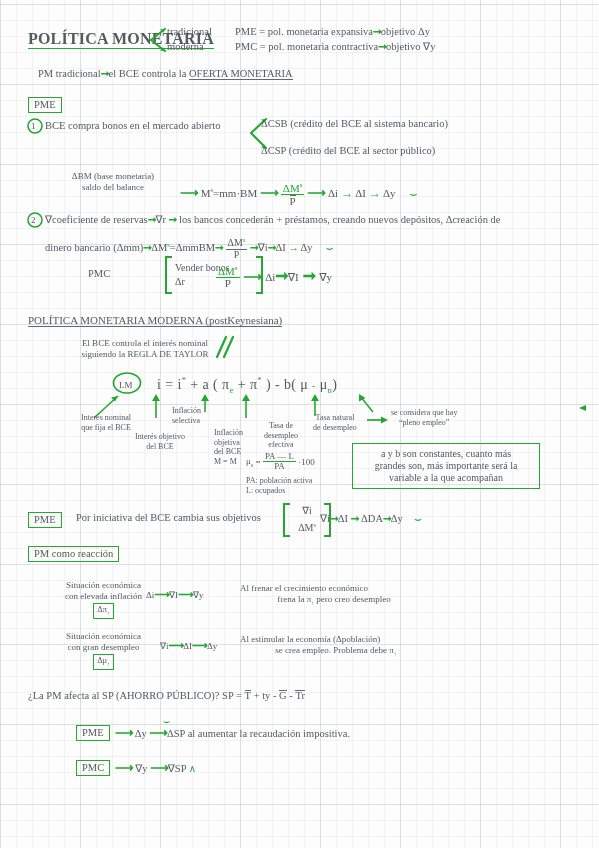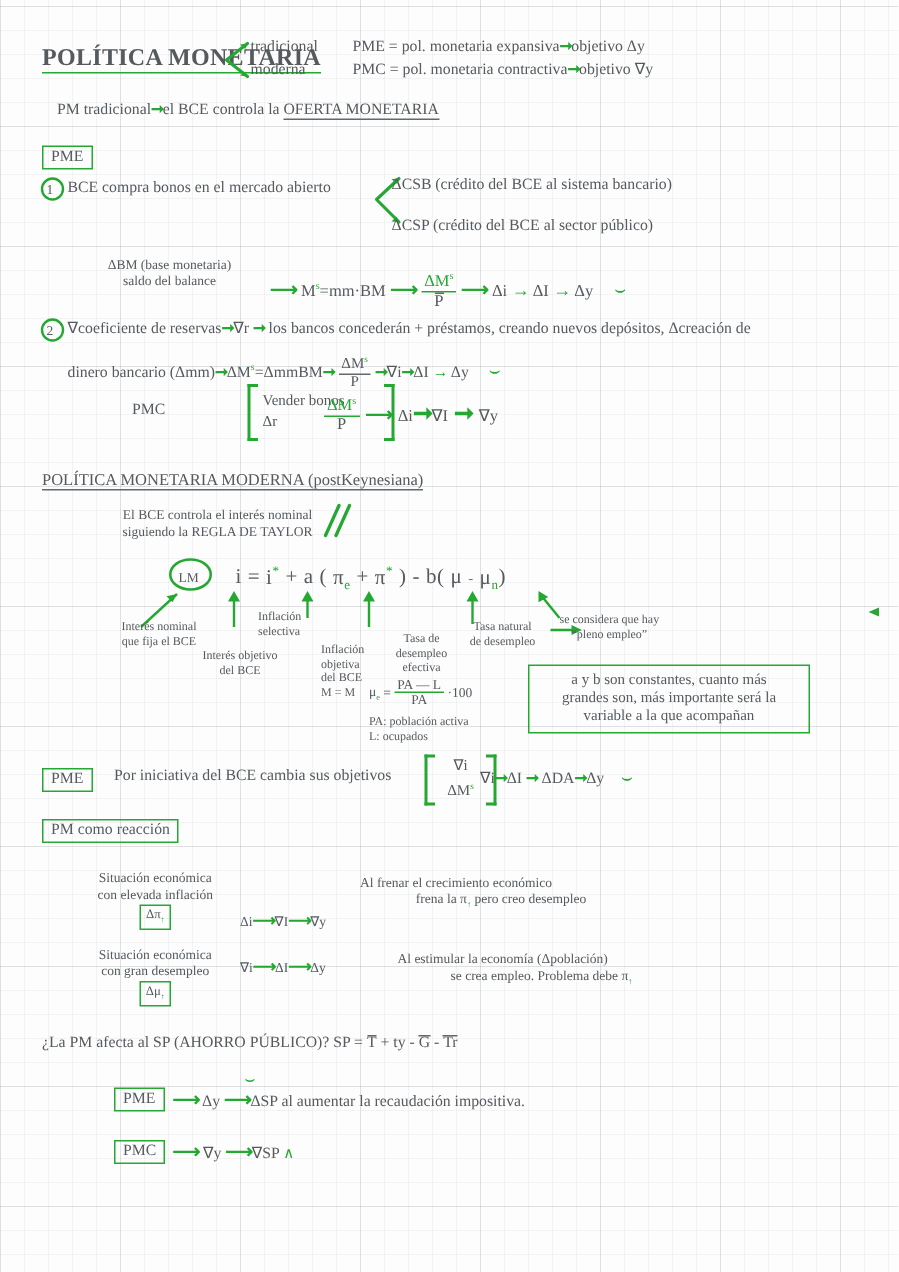--- a/index.html
+++ b/index.html
@@ -282,21 +282,21 @@
   </div>
   <div class="abs xs ctr" style="left:300px;top:413px;width:70px;">
     <div>Tasa natural</div>
     <div>de desempleo</div>
   </div>
 
   <svg class="abs" style="left:367px;top:414px;" width="24" height="12">
     <path d="M0,6 L17,6" stroke="#24a832" stroke-width="1.7"></path>
     <path d="M21,6 L14,2.6 L14,9.4 Z" fill="#24a832"></path>
   </svg>
-  <div class="abs xs" style="left:373px;top:408px;">
+  <div class="abs xs" style="left:391px;top:408px;">
     <div>se considera que hay</div>
     <div style="padding-left:8px;">“pleno empleo”</div>
   </div>
 
   <svg class="abs" style="left:578px;top:404px;" width="10" height="10">
     <path d="M8,1 L1,4 L8,7 Z" fill="#24a832"></path>
   </svg>
 
   <div class="abs" style="left:246px;top:452px;font-size:9px;">
     <span style="vertical-align:middle;"><span>μ</span><span class="gsub">e</span></span>
@@ -345,37 +345,37 @@
 
   <div class="abs" style="left:28px;top:543px;">
     <span class="bx">PM como reacción</span>
   </div>
 
   <div class="abs sm ctr" style="left:36px;top:580px;width:135px;">
     <div>Situación económica</div>
     <div>con elevada inflación</div>
     <div style="margin-top:2px;"><span class="bxs"><span>Δπ</span><span class="gsub">↑</span></span></div>
   </div>
-  <div class="abs sm" style="left:160px;top:589px;margin-top:20px;">
+  <div class="abs sm" style="left:146px;top:589px;">
     <span>Δi</span><span class="arr" style="font-size:11px;">⟶</span><span>∇I</span><span class="arr" style="font-size:11px;">⟶</span><span>∇y</span>
   </div>
   <div class="abs sm" style="left:240px;top:583px;">
     <div>Al frenar el crecimiento económico</div>
     <div class="ctr" style="width:188px;"><span>frena la</span> <span><span>π</span><span class="gsub">↑</span></span> <span>pero creo desempleo</span></div>
   </div>
 
   <div class="abs sm ctr" style="left:36px;top:631px;width:135px;">
     <div>Situación económica</div>
     <div>con gran desempleo</div>
     <div style="margin-top:2px;"><span class="bxs"><span>Δμ</span><span class="gsub">↑</span></span></div>
   </div>
   <div class="abs sm" style="left:160px;top:640px;">
     <span>∇i</span><span class="arr" style="font-size:11px;">⟶</span><span>ΔI</span><span class="arr" style="font-size:11px;">⟶</span><span>Δy</span>
   </div>
-  <div class="abs sm" style="left:240px;top:634px;margin-left:25px;">
+  <div class="abs sm" style="left:240px;top:634px;">
     <div>Al estimular la economía (Δpoblación)</div>
     <div class="ctr" style="width:192px;"><span>se crea empleo. Problema debe</span> <span><span>π</span><span class="gsub">↑</span></span></div>
   </div>
 
   <div class="abs txt" style="left:28px;top:690px;">
     <span>¿La PM afecta al SP (AHORRO PÚBLICO)? SP =</span>
     <span class="ovl">T</span>
     <span>+ ty -</span>
     <span class="ovl">G</span>
     <span>-</span>

